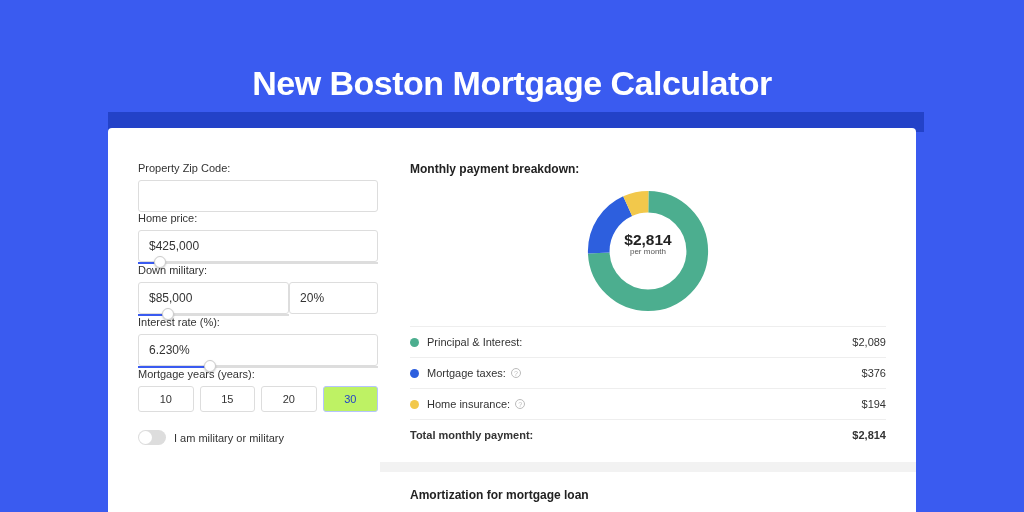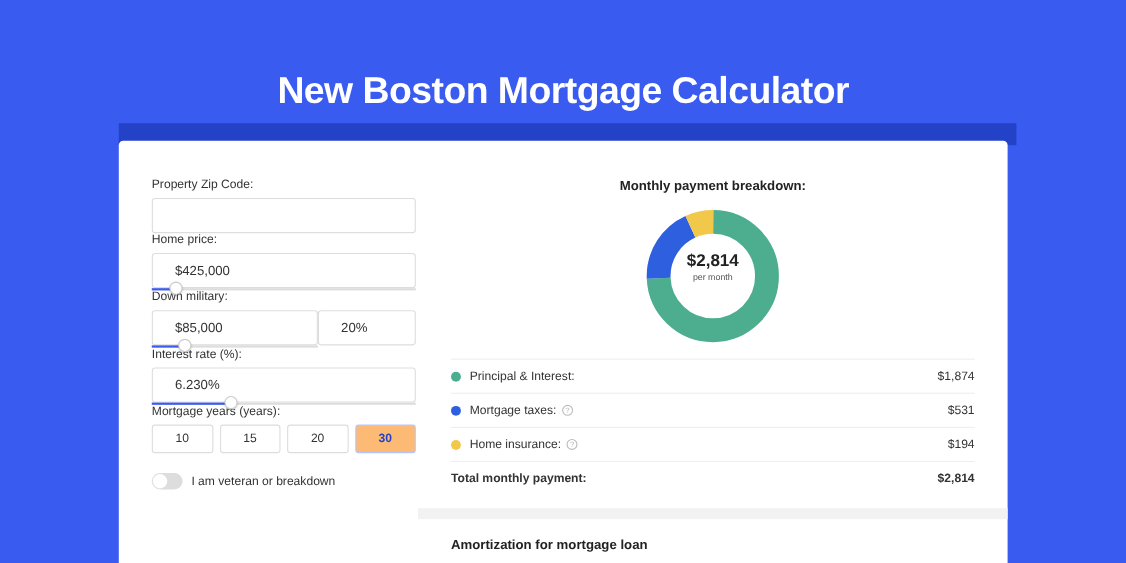--- a/index.html
+++ b/index.html
@@ -56,21 +56,21 @@
     font-size: 11px;
     color: #333;
     margin-bottom: 6px;
   }
   .field-label:first-child { margin-top: 10px; }
   .text-input {
     width: 100%;
     height: 32px;
     border: 1px solid #ddd;
     border-radius: 3px;
-    padding: 0 20px;
+    padding: 0 10px;
     font-size: 12px;
     color: #333;
   }
   .slider-track {
     height: 2px;
     background: #ddd;
     position: relative;
     margin-top: 0;
   }
   .slider-fill {
@@ -106,24 +106,24 @@
     flex: 1;
     height: 26px;
     border: 1px solid #ddd;
     background: #fff;
     font-size: 11px;
     color: #333;
     border-radius: 3px;
     cursor: pointer;
   }
   .period-btn.active {
-    background: #fdba74;
+    background: #bef264;
     border-color: #b5c4ff;
     color: #2342c8;
-    font-weight: 700;
+    font-weight: 400;
   }
   .toggle-row {
     display: flex;
     align-items: center;
     gap: 8px;
     margin-top: 18px;
   }
   .toggle {
     width: 28px;
     height: 15px;
@@ -140,21 +140,20 @@
     border-radius: 50%;
   }
   .toggle-label { font-size: 11px; color: #333; }
 
   .breakdown-title {
     font-size: 12px;
     font-weight: 700;
     color: #222;
     margin-bottom: 10px;
     margin-top: 10px;
-    text-align: center;
   }
   .donut-area {
     display: flex;
     justify-content: center;
     margin-bottom: 10px;
   }
   .donut-svg { width: 130px; height: 130px; }
   .donut-center {
     text-align: center;
   }
@@ -265,21 +264,21 @@
       <div class="field-label">Mortgage years (years):</div>
       <div class="period-buttons" id="period-buttons">
           <button class="period-btn">10</button>
           <button class="period-btn">15</button>
           <button class="period-btn">20</button>
           <button class="period-btn active">30</button>
         </div>
 
       <div class="toggle-row">
         <div class="toggle"></div>
-        <div class="toggle-label">I am veteran or breakdown</div>
+        <div class="toggle-label">I am military or military</div>
       </div>
     </div>
 
     <div class="right-col">
       <div class="breakdown-title">Monthly payment breakdown:</div>
 
       <div class="donut-area">
         <svg class="donut-svg" viewBox="0 0 42 42">
           <g id="donut-slices">
               <circle cx="21" cy="21" r="15.9155" fill="none" stroke="#4cae8f" stroke-width="7" stroke-dasharray="74.23598958605349 25.764046170363216" stroke-dashoffset="25.000008939104177"></circle>
@@ -294,29 +293,29 @@
           </foreignObject>
         </svg>
       </div>
 
       <div id="legend-rows">
           <div class="legend-row">
             <span class="legend-dot" style="background: rgb(76, 174, 143);"></span>
             <span class="legend-label">
               <span>Principal &amp; Interest:</span>
             </span>
-            <span class="legend-value">$1,874</span>
+            <span class="legend-value">$2,089</span>
           </div>
           <div class="legend-row">
             <span class="legend-dot" style="background: rgb(45, 95, 222);"></span>
             <span class="legend-label">
               <span>Mortgage taxes:</span>
               <span class="info-icon">?</span>
             </span>
-            <span class="legend-value">$531</span>
+            <span class="legend-value">$376</span>
           </div>
           <div class="legend-row">
             <span class="legend-dot" style="background: rgb(242, 200, 75);"></span>
             <span class="legend-label">
               <span>Home insurance:</span>
               <span class="info-icon">?</span>
             </span>
             <span class="legend-value">$194</span>
           </div>
         </div>

